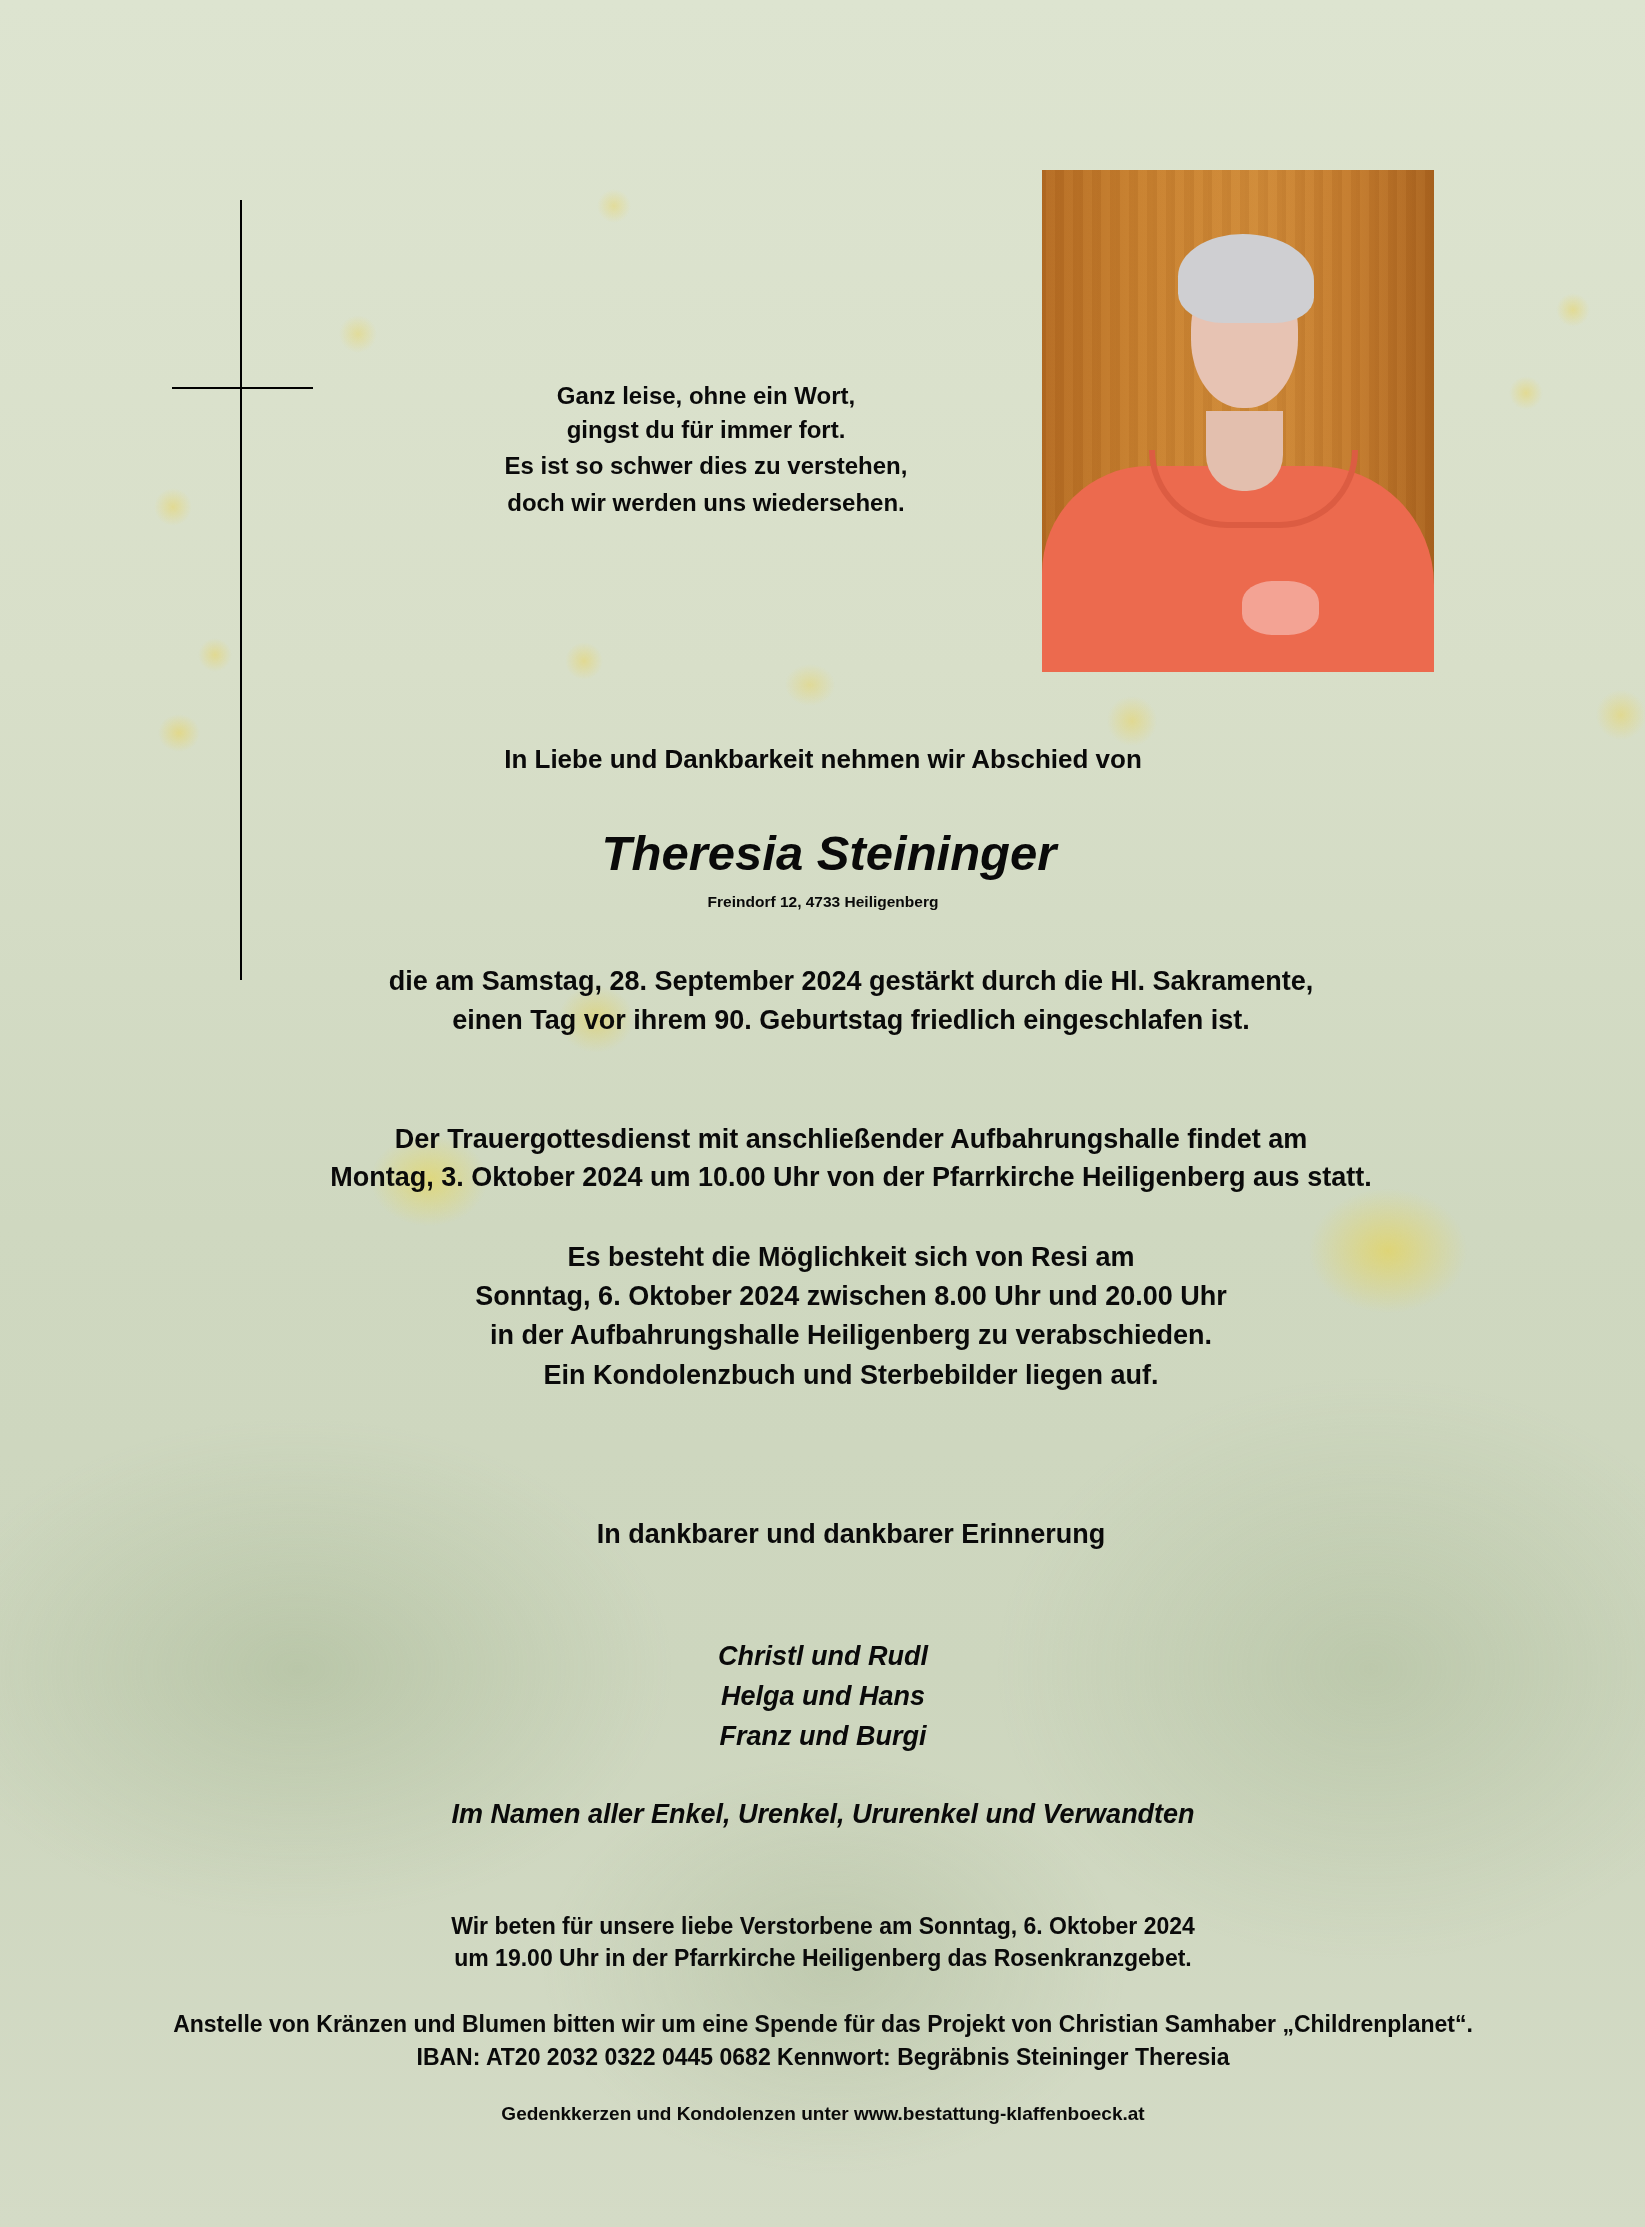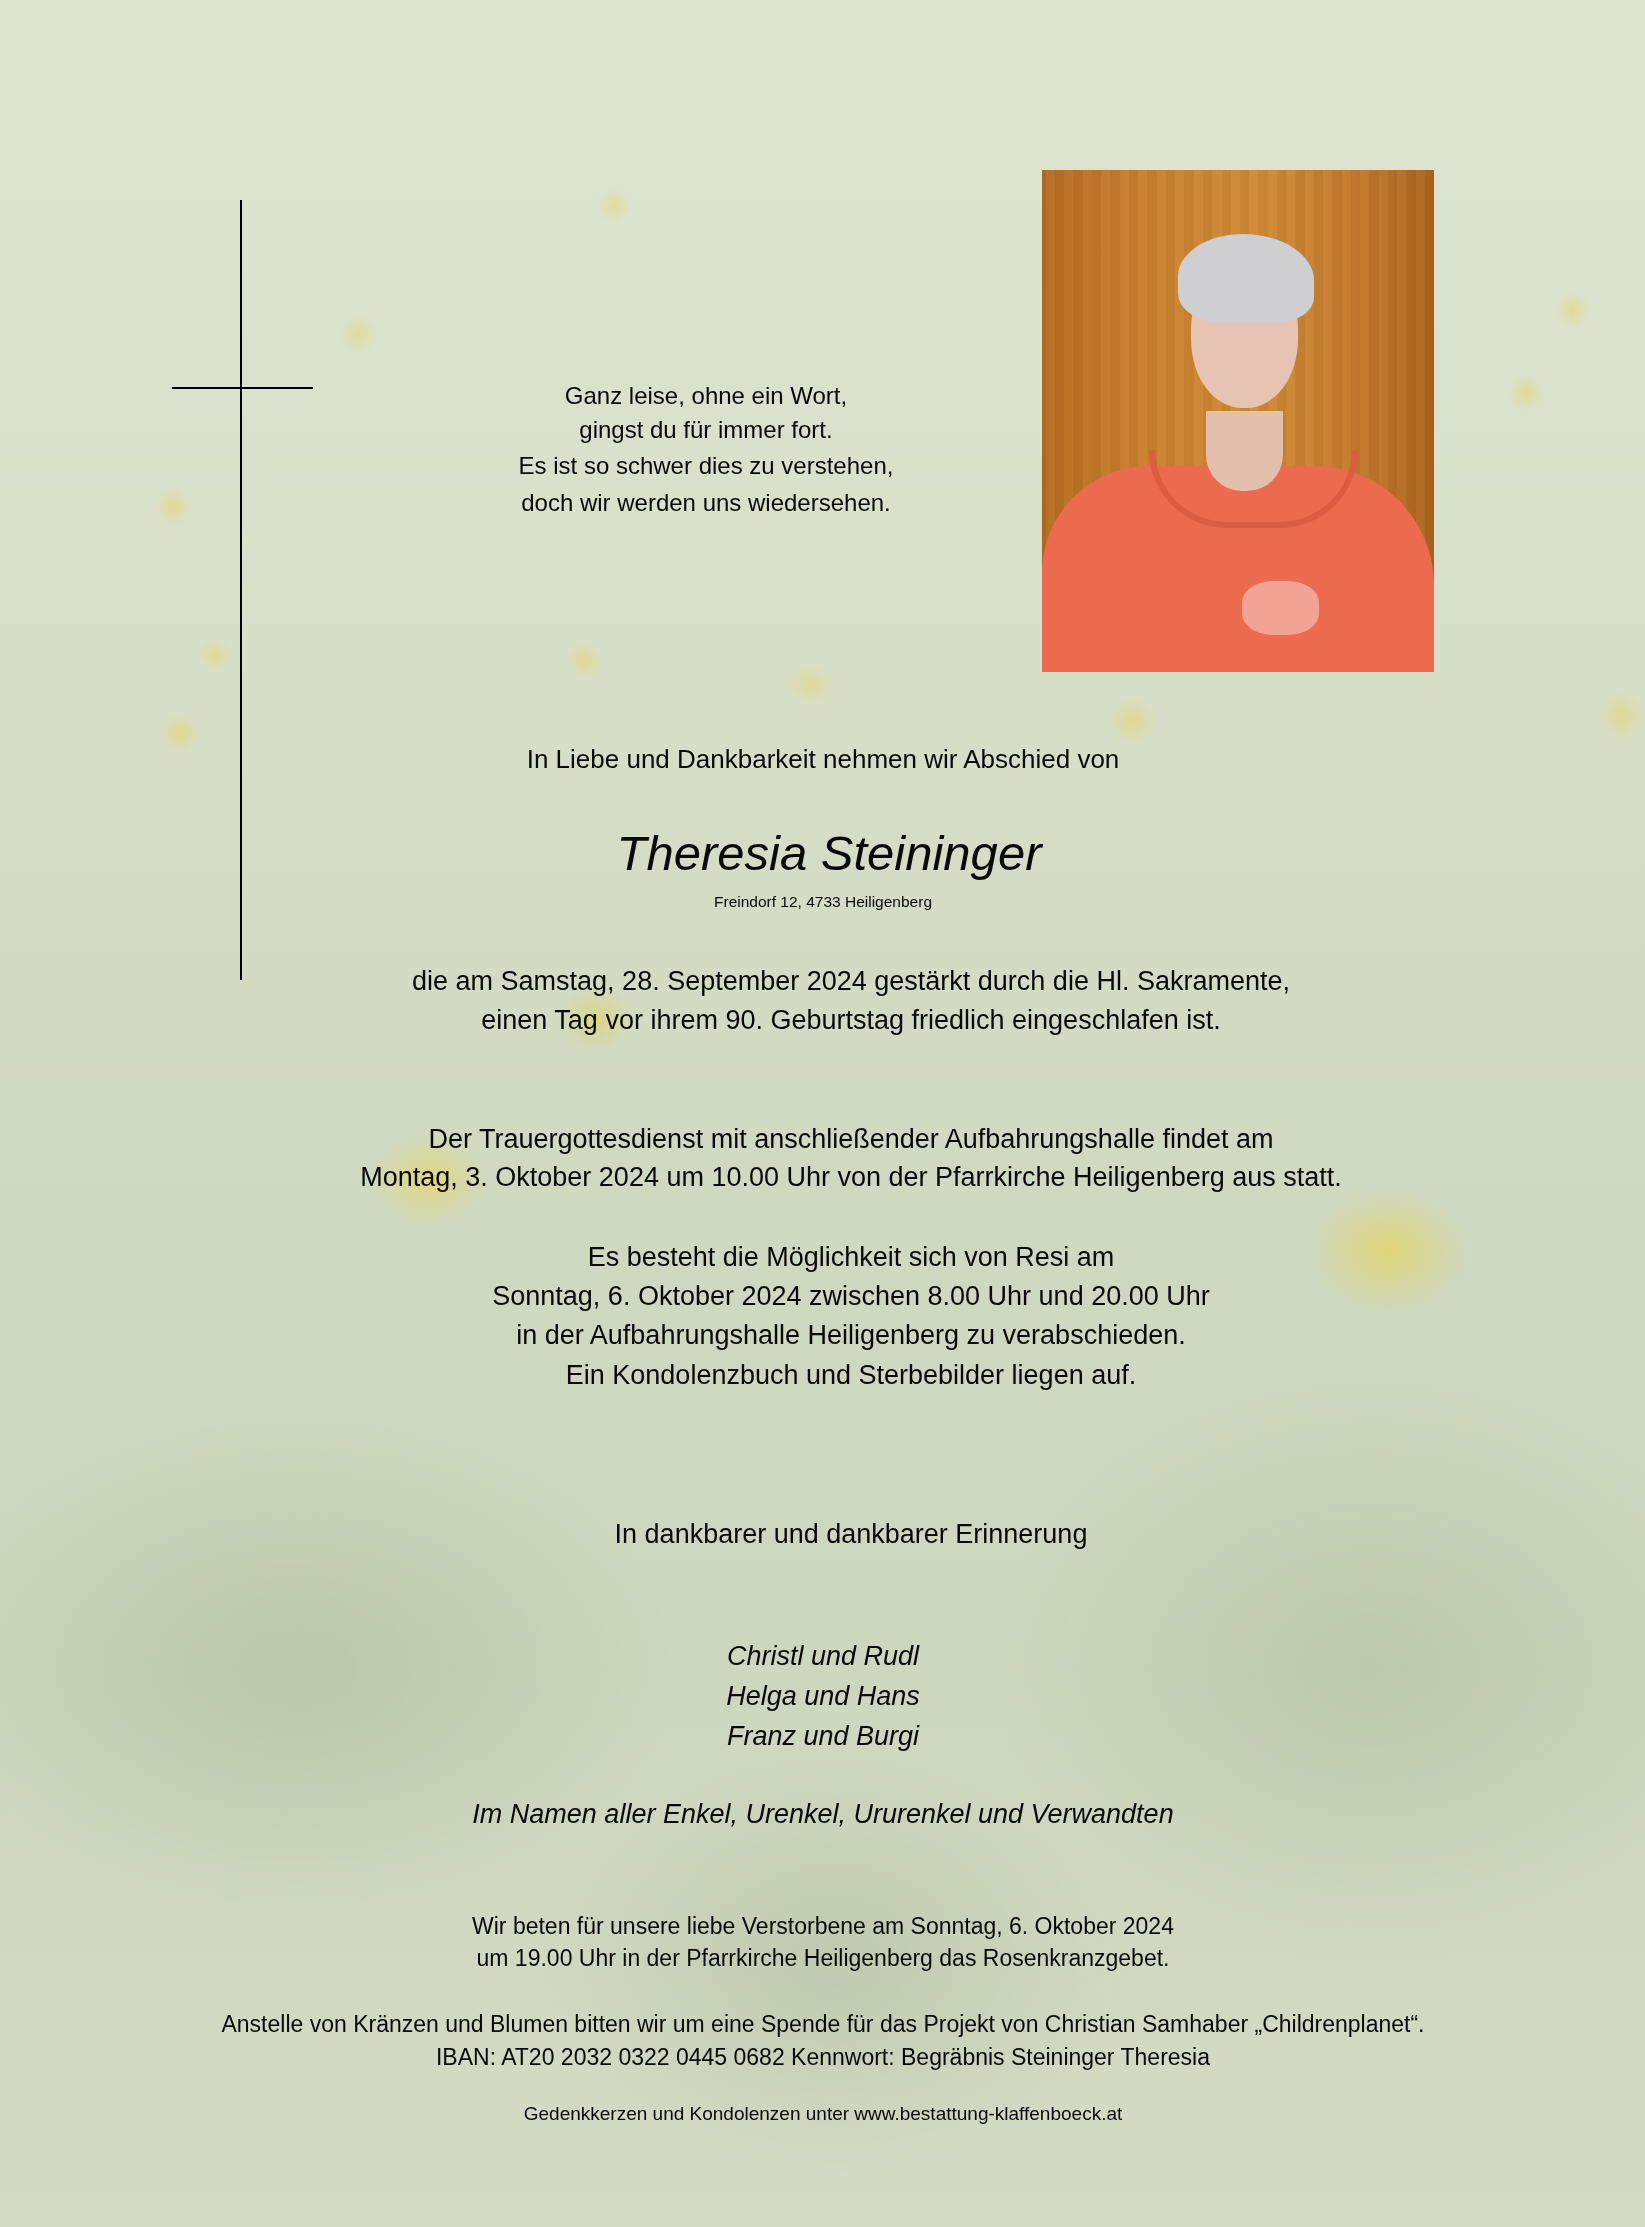--- a/index.html
+++ b/index.html
@@ -41,21 +41,21 @@
   .photo .sweater {
     position: absolute; left: 0; right: 0; bottom: 0; height: 206px;
     background: #ec6a4e; border-radius: 107px 119px 0 0;
   }
   .photo .neck { position: absolute; left: 164px; top: 241px; width: 77px; height: 80px; background: #e3bfae; border-radius: 0 0 36px 36px; }
   .photo .face { position: absolute; left: 149px; top: 95px; width: 107px; height: 143px; background: #e7c3b3; border-radius: 45% 45% 48% 48%; }
   .photo .hair { position: absolute; left: 136px; top: 64px; width: 136px; height: 89px; background: #cfcfd2; border-radius: 50% 55% 30% 35%; }
   .photo .collar { position: absolute; left: 107px; top: 280px; width: 197px; height: 72px; border-radius: 0 0 101px 101px; border: 6px solid #dc5c42; border-top: none; }
   .photo .print { position: absolute; left: 200px; top: 411px; width: 77px; height: 54px; border-radius: 40%; background: rgba(250,210,205,0.55); }
 
-  .txt { position: absolute; left: 0; width: 1646px; text-align: center; white-space: nowrap; line-height: 1; }
+  .txt { position: absolute; left: 0; width: 1646px; text-align: center; white-space: nowrap; line-height: 1; font-weight: bold; }
   .poem { font-size: 24px; }
   .lead { font-size: 26px; }
   .name { font-size: 49px; font-style: italic; padding-left: 6px; }
   .addr { font-size: 15.5px; }
   .body { font-size: 27px; margin-left: 28px; }
   .ital { font-size: 27px; font-style: italic; margin-top: 44px; }
   .small { font-size: 23px; }
   .foot { font-size: 19px; }
 </style>
 </head>

